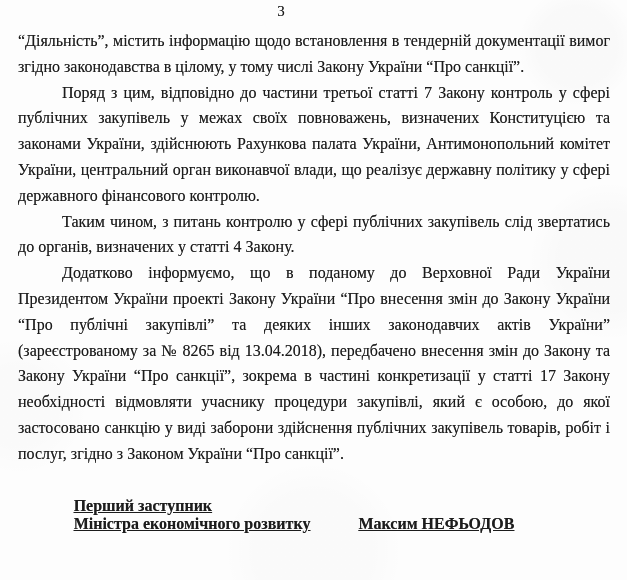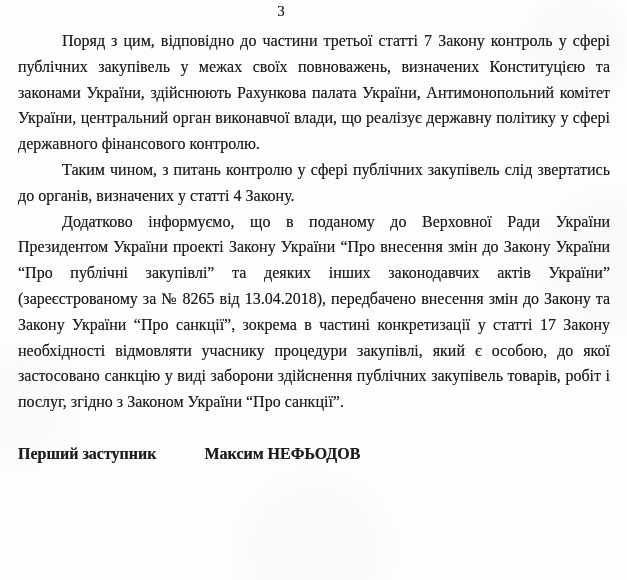--- a/index.html
+++ b/index.html
@@ -42,49 +42,52 @@
     text-align: justify;
     text-indent: 44px;
     text-shadow: 0 0 0.5px rgba(20,20,20,0.55);
   }
   .para.no-indent {
     text-indent: 0;
   }
   .signature {
     margin-top: 30px;
     display: flex;
-    justify-content: flex-start;
+    justify-content: center;
     align-items: flex-end;
     font-weight: bold;
     font-size: 16px;
+    text-decoration: underline;
   }
   .sig-title div {
     line-height: 18px;
     text-shadow: 0 0 0.5px rgba(20,20,20,0.55);
   }
   .sig-name {
     line-height: 18px;
     margin-right: 40px;
     white-space: nowrap;
     text-shadow: 0 0 0.5px rgba(20,20,20,0.55);
     margin-left: 48px;
   }
 </style>
 </head>
 <body>
 
 <div class="doc">
   <div class="page-number">3</div>
 
+  <p class="para no-indent">“Діяльність”, містить інформацію щодо встановлення в тендерній документації вимог згідно законодавства в цілому, у тому числі Закону України “Про санкції”.</p>
 
   <p class="para">Поряд з цим, відповідно до частини третьої статті 7 Закону контроль у сфері публічних закупівель у межах своїх повноважень, визначених Конституцією та законами України, здійснюють Рахункова палата України, Антимонопольний комітет України, центральний орган виконавчої влади, що реалізує державну політику у сфері державного фінансового контролю.</p>
 
   <p class="para">Таким чином, з питань контролю у сфері публічних закупівель слід звертатись до органів, визначених у статті 4 Закону.</p>
 
   <p class="para">Додатково інформуємо, що в поданому до Верховної Ради України Президентом України проекті Закону України “Про внесення змін до Закону України “Про публічні закупівлі” та деяких інших законодавчих актів України” (зареєстрованому за № 8265 від 13.04.2018), передбачено внесення змін до Закону та Закону України “Про санкції”, зокрема в частині конкретизації у статті 17 Закону необхідності відмовляти учаснику процедури закупівлі, який є особою, до якої застосовано санкцію у виді заборони здійснення публічних закупівель товарів, робіт і послуг, згідно з Законом України “Про санкції”.</p>
 
   <div class="signature">
     <div class="sig-title">
       <div>Перший заступник</div>
+      <div>Міністра економічного розвитку</div>
     </div>
     <div class="sig-name">Максим НЕФЬОДОВ</div>
   </div>
 </div>
 
 </body></html>

